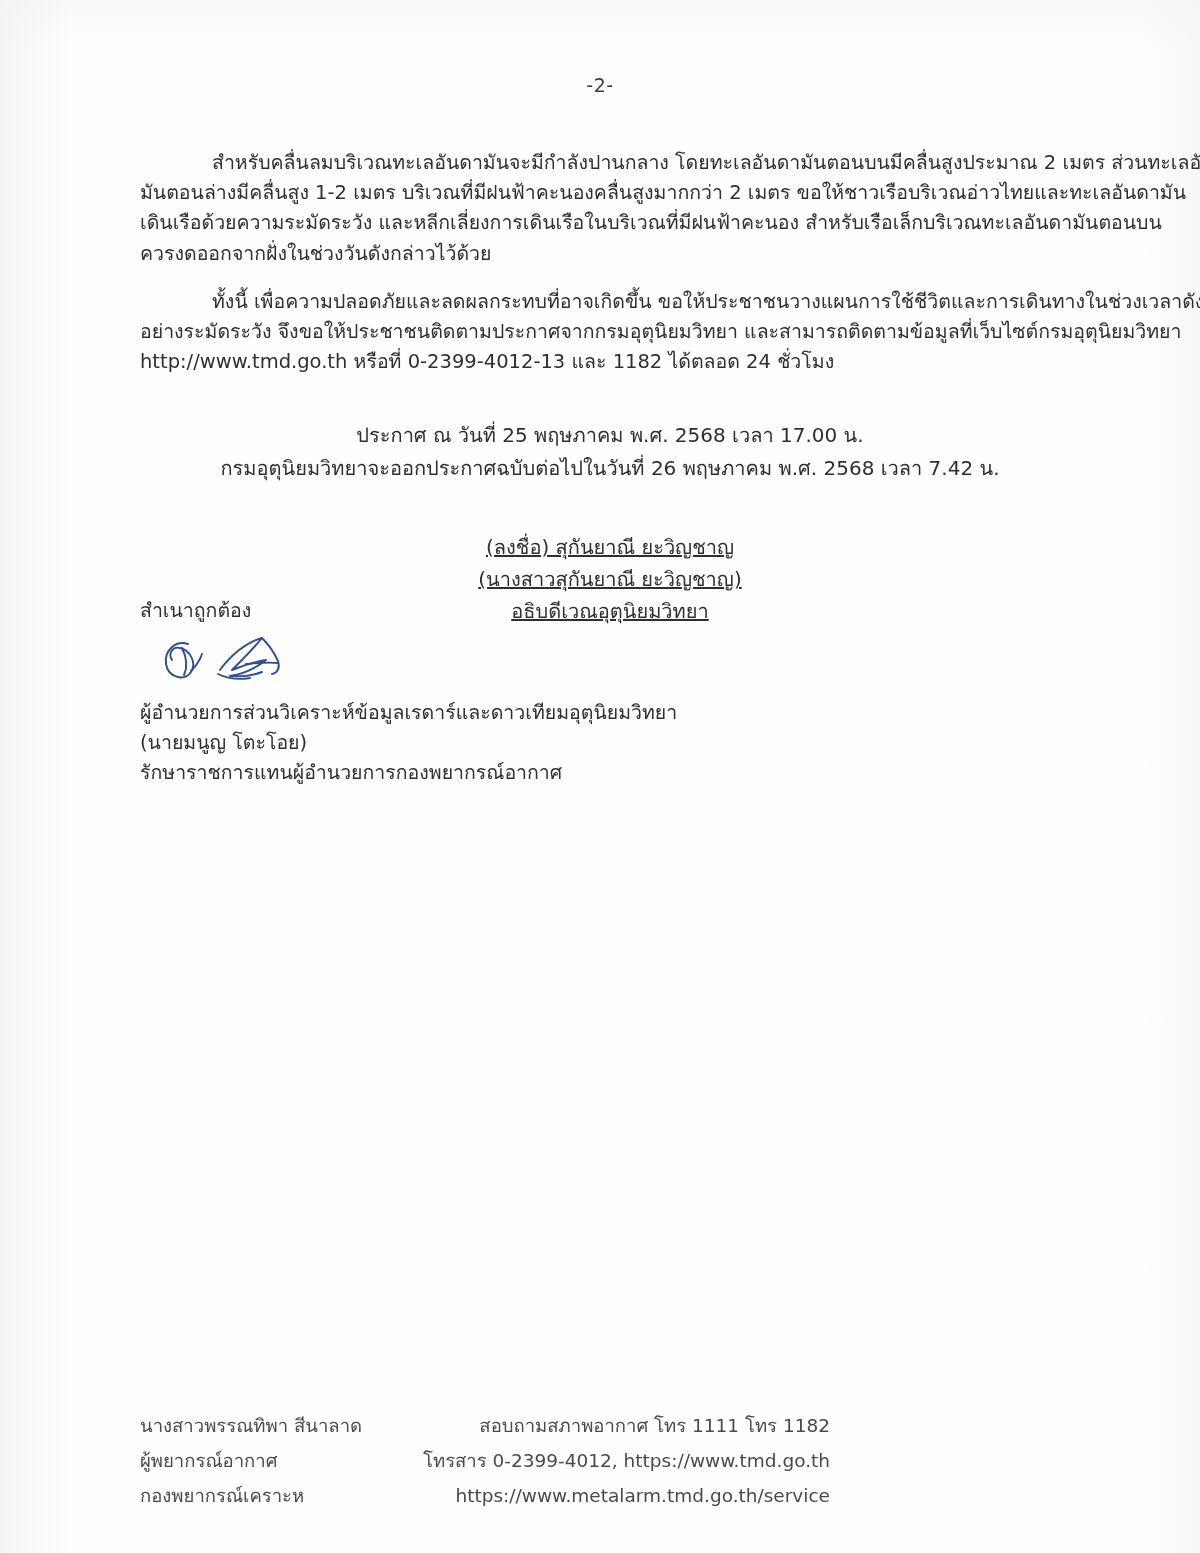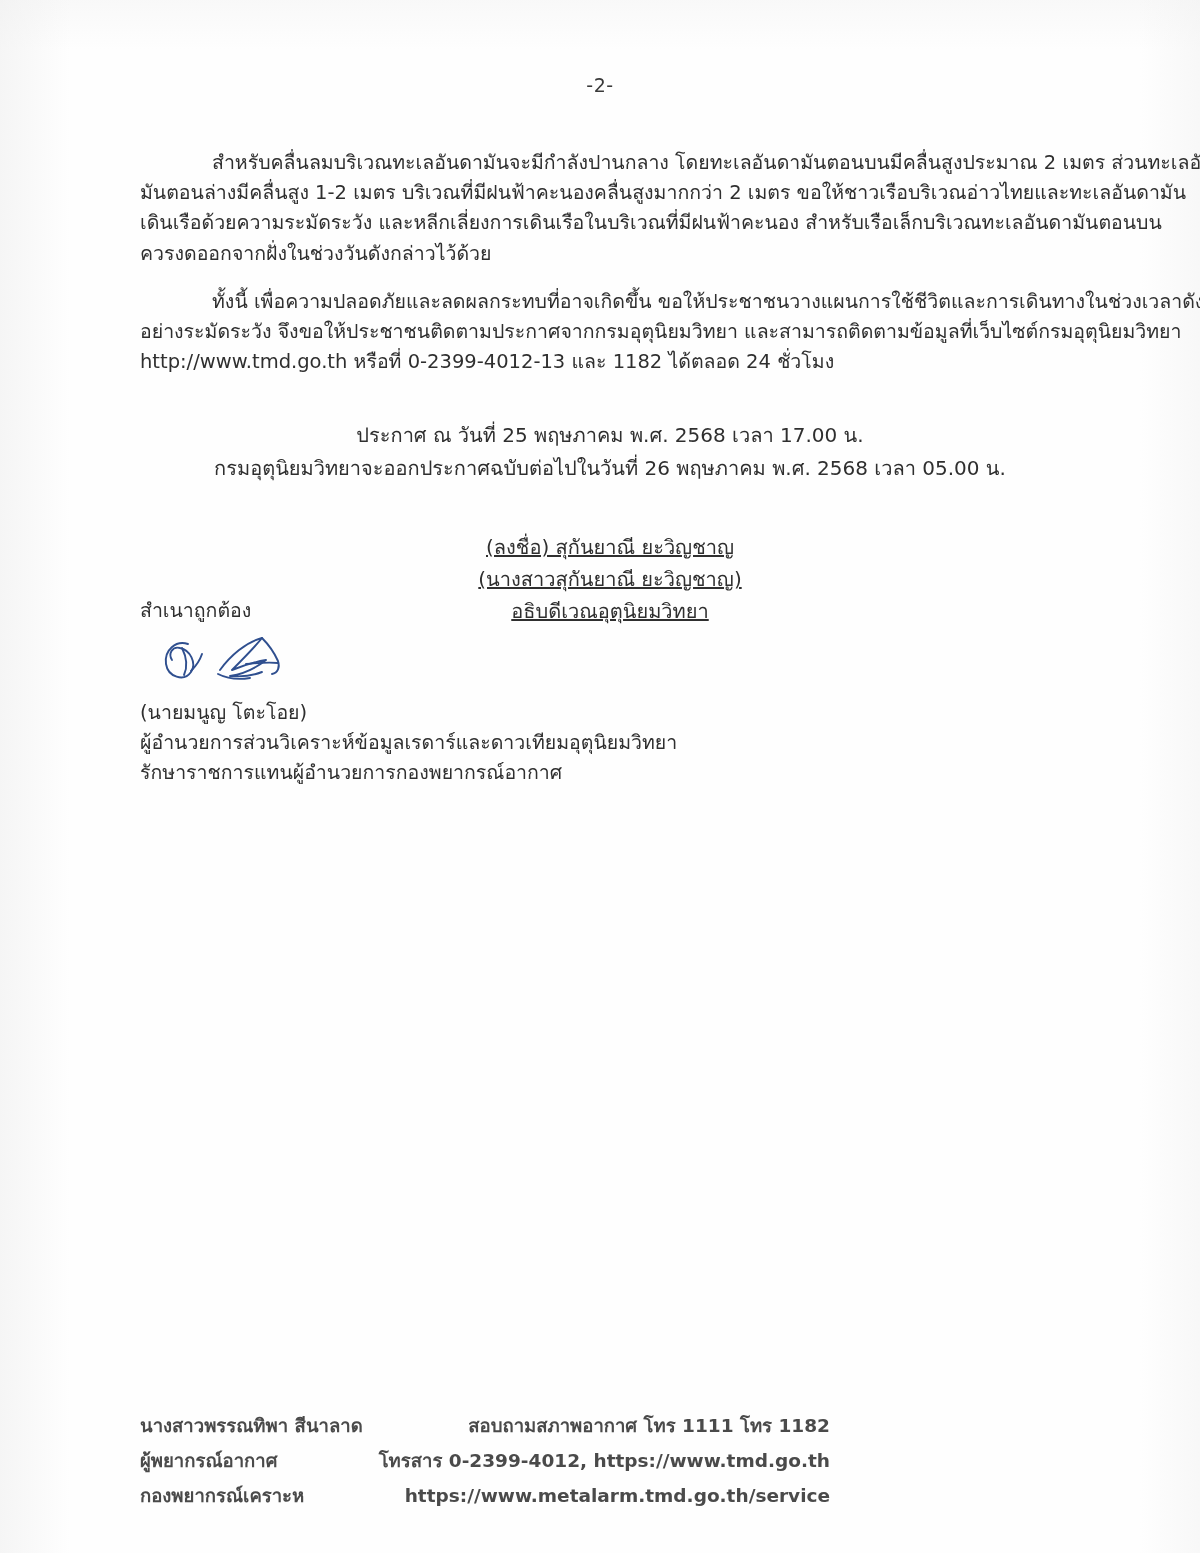--- a/index.html
+++ b/index.html
@@ -105,21 +105,20 @@
     left: 0;
     top: 1408px;
     width: 970px;
     display: flex;
     justify-content: space-between;
     padding: 0 140px 0 140px;
     box-sizing: border-box;
     font-size: 18.5px;
     line-height: 35px;
     color: #4a4a4a;
-    font-weight: bold;
   }
   .footer .left { text-align: left; }
   .footer .right { text-align: right; }
   .footer span { display: block; }
 </style>
 </head>
 <body>
 
 <div class="page">
 
@@ -135,21 +134,21 @@
     </p>
 
     <p class="para">
       <span class="ln indent">ทั้งนี้ เพื่อความปลอดภัยและลดผลกระทบที่อาจเกิดขึ้น ขอให้ประชาชนวางแผนการใช้ชีวิตและการเดินทางในช่วงเวลาดังกล่าว</span>
       <span class="ln">อย่างระมัดระวัง จึงขอให้ประชาชนติดตามประกาศจากกรมอุตุนิยมวิทยา และสามารถติดตามข้อมูลที่เว็บไซต์กรมอุตุนิยมวิทยา</span>
       <span class="ln">http://www.tmd.go.th หรือที่ 0-2399-4012-13 และ 1182 ได้ตลอด 24 ชั่วโมง</span>
     </p>
 
     <div class="dateline">
       <span class="l1">ประกาศ ณ วันที่ 25 พฤษภาคม พ.ศ. 2568 เวลา 17.00 น.</span>
-      <span class="l2">กรมอุตุนิยมวิทยาจะออกประกาศฉบับต่อไปในวันที่ 26 พฤษภาคม พ.ศ. 2568 เวลา 05.00 น.</span>
+      <span class="l2">กรมอุตุนิยมวิทยาจะออกประกาศฉบับต่อไปในวันที่ 26 พฤษภาคม พ.ศ. 2568 เวลา 7.42 น.</span>
     </div>
 
     <div class="signature-block">
       <span>(ลงชื่อ) สุกันยาณี ยะวิญชาญ</span>
       <span>(นางสาวสุกันยาณี ยะวิญชาญ)</span>
       <span>อธิบดีเวณอุตุนิยมวิทยา</span>
     </div>
 
   </div>
 
@@ -163,22 +162,22 @@
           <path d="M24 18 C28 26, 30 36, 26 45"></path>
           <path d="M33 41 C38 36, 42 30, 44 24"></path>
           <path d="M62 40 C72 26, 88 12, 104 8 C96 18, 84 30, 74 40 C84 36, 96 32, 108 30 C98 38, 86 44, 72 46 C82 47, 94 46, 104 42"></path>
           <path d="M104 8 C110 14, 116 22, 120 31 C122 37, 120 43, 114 44"></path>
           <path d="M88 34 C98 33, 110 32, 120 33"></path>
           <path d="M60 44 C68 48, 80 50, 92 48"></path>
         </g>
       </svg>
     </span>
 
+    <span class="name-line">ผู้อำนวยการส่วนวิเคราะห์ข้อมูลเรดาร์และดาวเทียมอุตุนิยมวิทยา</span>
     <span class="name-line">(นายมนูญ โตะโอย)</span>
-    <span class="name-line">ผู้อำนวยการส่วนวิเคราะห์ข้อมูลเรดาร์และดาวเทียมอุตุนิยมวิทยา</span>
     <span class="name-line">รักษาราชการแทนผู้อำนวยการกองพยากรณ์อากาศ</span>
   </div>
 
   <div class="footer">
     <div class="left">
       <span>นางสาวพรรณทิพา สีนาลาด</span>
       <span>ผู้พยากรณ์อากาศ</span>
       <span>กองพยากรณ์เคราะห</span>
     </div>
     <div class="right">

